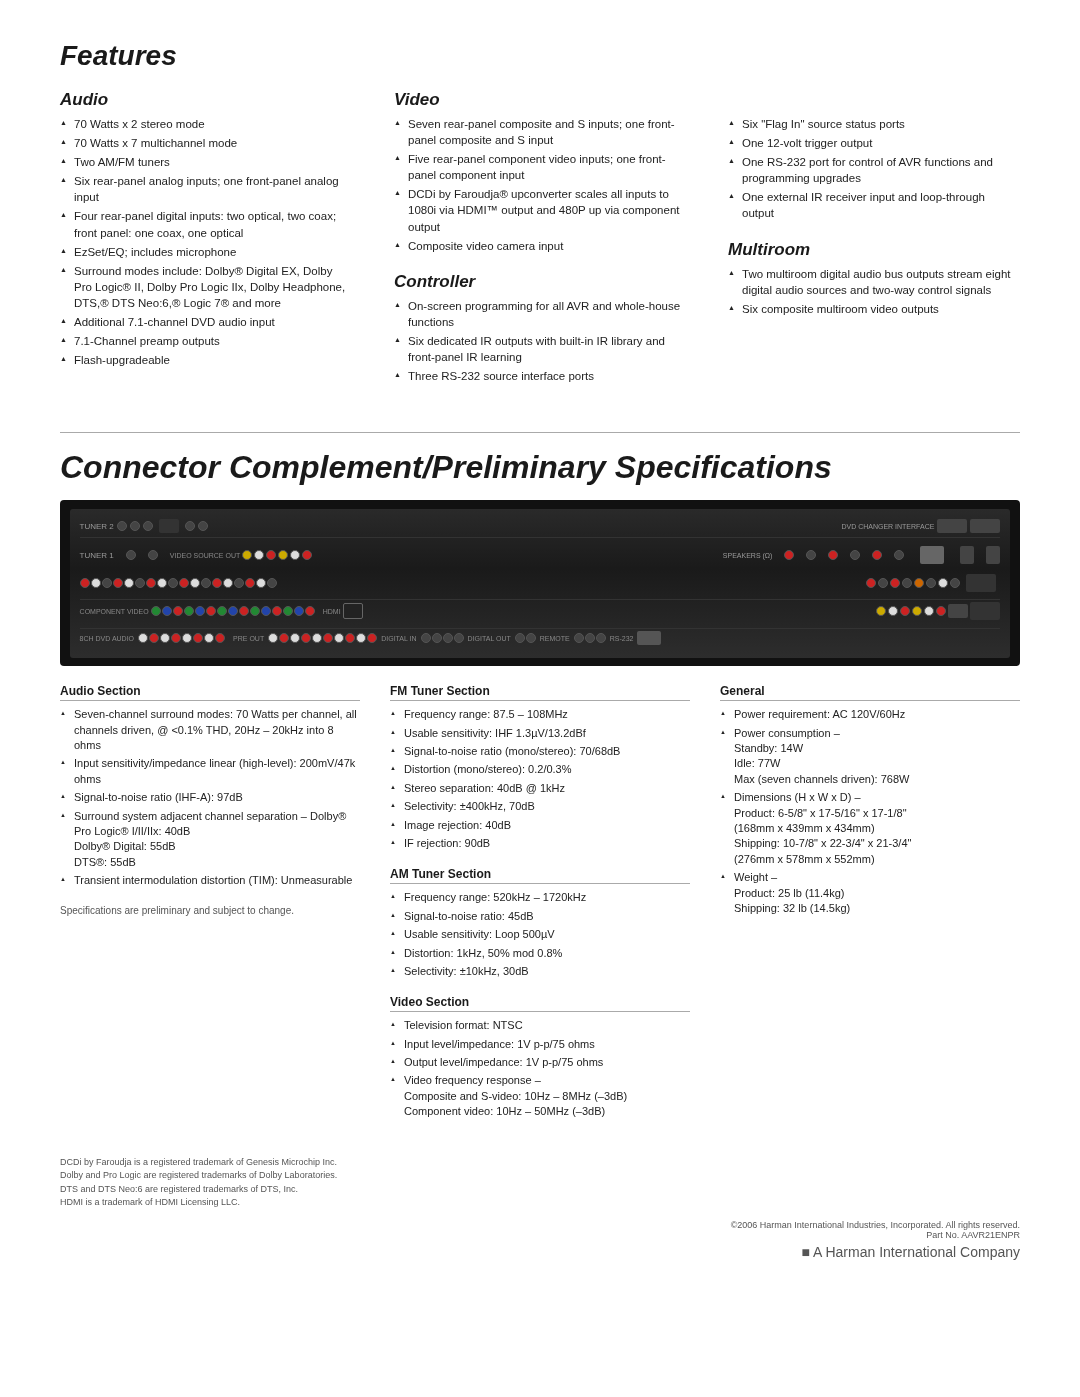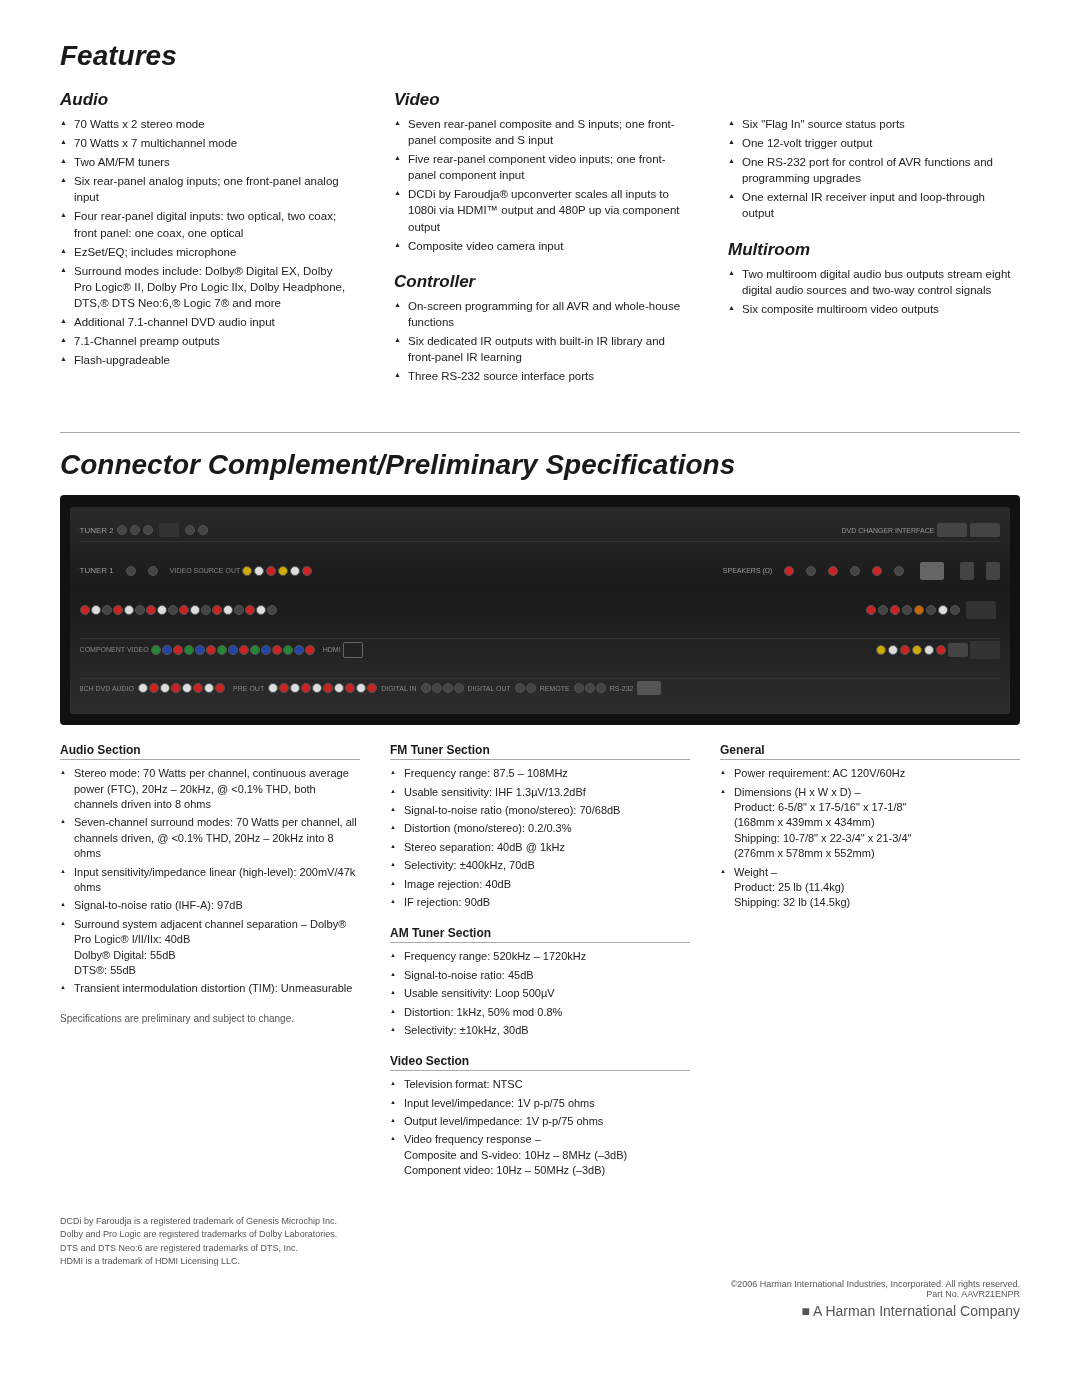--- a/index.html
+++ b/index.html
@@ -55,29 +55,29 @@
       left: 0;
       top: 2px;
       color: #222;
     }
     .divider {
       border: none;
       border-top: 1px solid #aaa;
       margin: 10px 0 16px 0;
     }
     h1.specs-title {
-      font-size: 28px;
+      font-size: 32px;
       font-weight: 900;
       color: #1a1a1a;
       margin-bottom: 14px;
       font-style: italic;
     }
     .connector-image {
       width: 100%;
-      height: 230px;
+      height: 166px;
       background: #111;
       border-radius: 4px;
       margin-bottom: 18px;
       position: relative;
       overflow: hidden;
       display: flex;
       align-items: center;
       justify-content: center;
     }
     .connector-image-inner {
@@ -403,21 +403,20 @@
     </div>
   </div>
 </div>
 
 <div class="specs-grid">
 
   <div>
     <div class="specs-section">
       <h3>Audio Section</h3>
       <ul>
-        <li>Stereo mode: 70 Watts per channel, continuous average power (FTC), 20Hz – 20kHz, @ &lt;0.1% THD, both channels driven into 8 ohms</li>
         <li>Seven-channel surround modes: 70 Watts per channel, all channels driven, @ &lt;0.1% THD, 20Hz – 20kHz into 8 ohms</li>
         <li>Input sensitivity/impedance linear (high-level): 200mV/47k ohms</li>
         <li>Signal-to-noise ratio (IHF-A): 97dB</li>
         <li>Surround system adjacent channel separation – Dolby® Pro Logic® I/II/IIx: 40dB <br>Dolby® Digital: 55dB <br>DTS®: 55dB</li>
         <li>Transient intermodulation distortion (TIM): Unmeasurable</li>
       </ul>
     </div>
     <p class="specs-note">Specifications are preliminary and subject to change.</p>
   </div>
 
@@ -454,20 +453,21 @@
         <li>Video frequency response –<br>Composite and S-video: 10Hz – 8MHz (–3dB)<br>Component video: 10Hz – 50MHz (–3dB)</li>
       </ul>
     </div>
   </div>
 
   <div>
     <div class="specs-section">
       <h3>General</h3>
       <ul>
         <li>Power requirement: AC 120V/60Hz</li>
+        <li>Power consumption –<br>Standby: 14W<br>Idle: 77W<br>Max (seven channels driven): 768W</li>
         <li>Dimensions (H x W x D) –<br>Product: 6-5/8" x 17-5/16" x 17-1/8"<br>(168mm x 439mm x 434mm)<br>Shipping: 10-7/8" x 22-3/4" x 21-3/4"<br>(276mm x 578mm x 552mm)</li>
         <li>Weight –<br>Product: 25 lb (11.4kg)<br>Shipping: 32 lb (14.5kg)</li>
       </ul>
     </div>
   </div>
 </div>
 
 <div class="footer-section">
   <div class="footer-trademarks">
     <p>DCDi by Faroudja is a registered trademark of Genesis Microchip Inc.</p>

